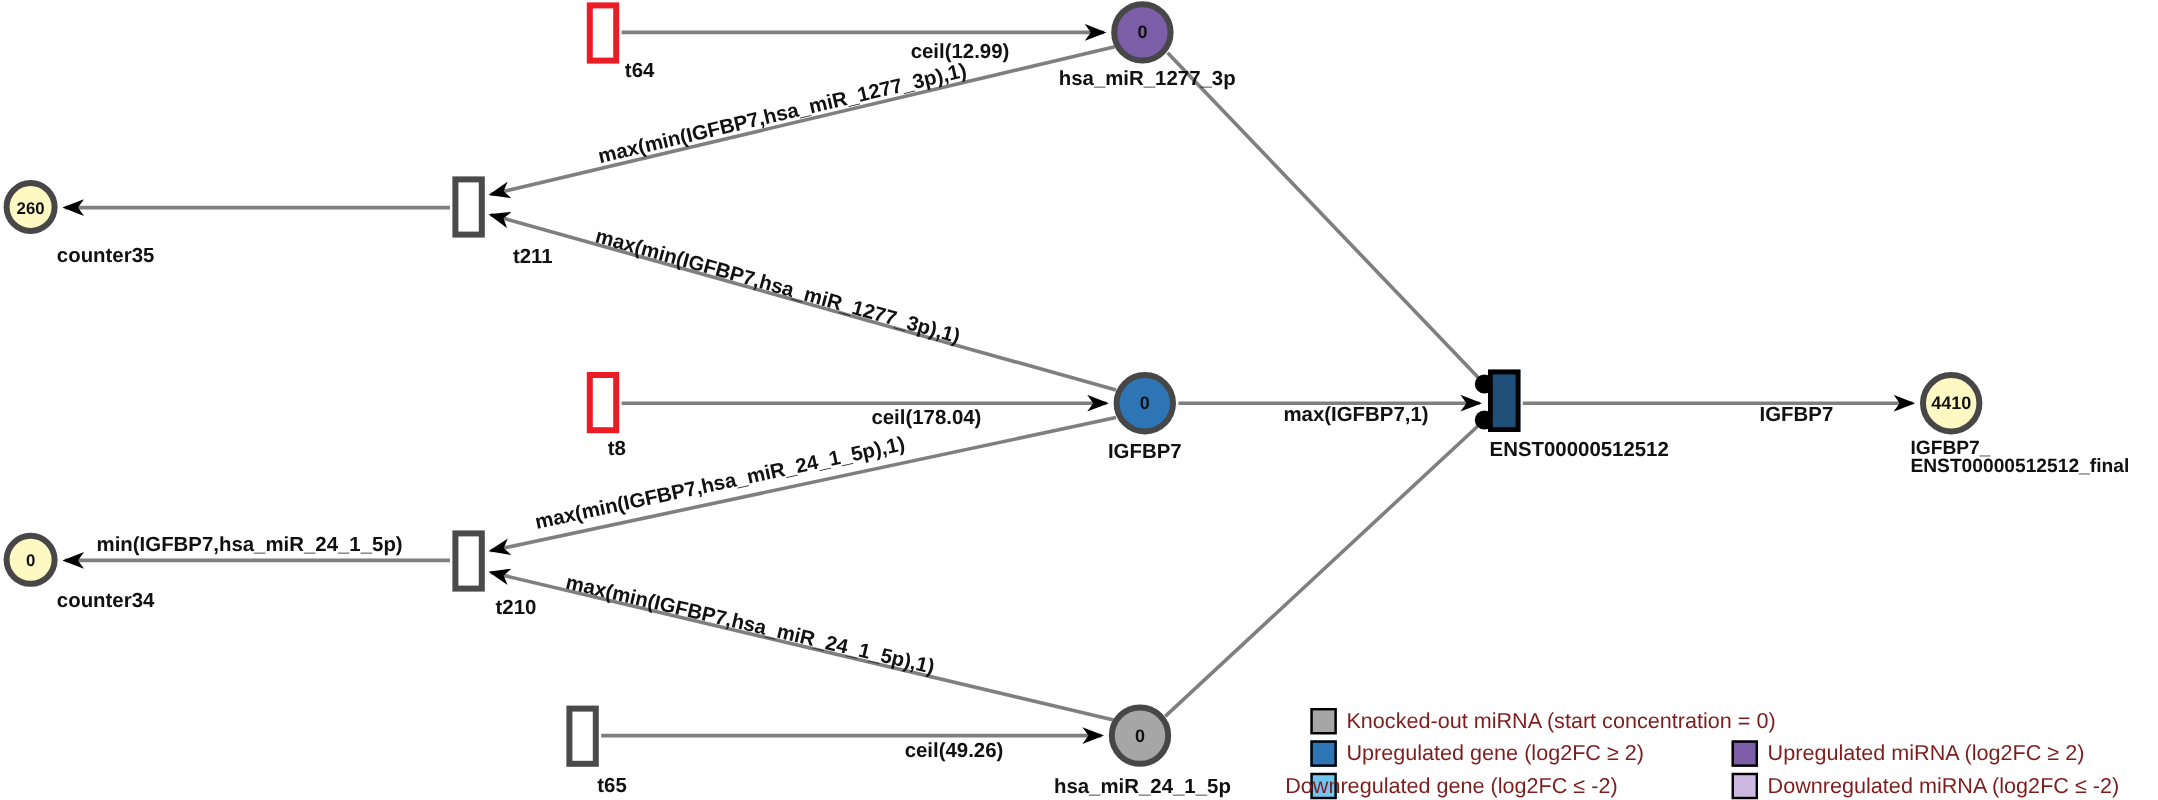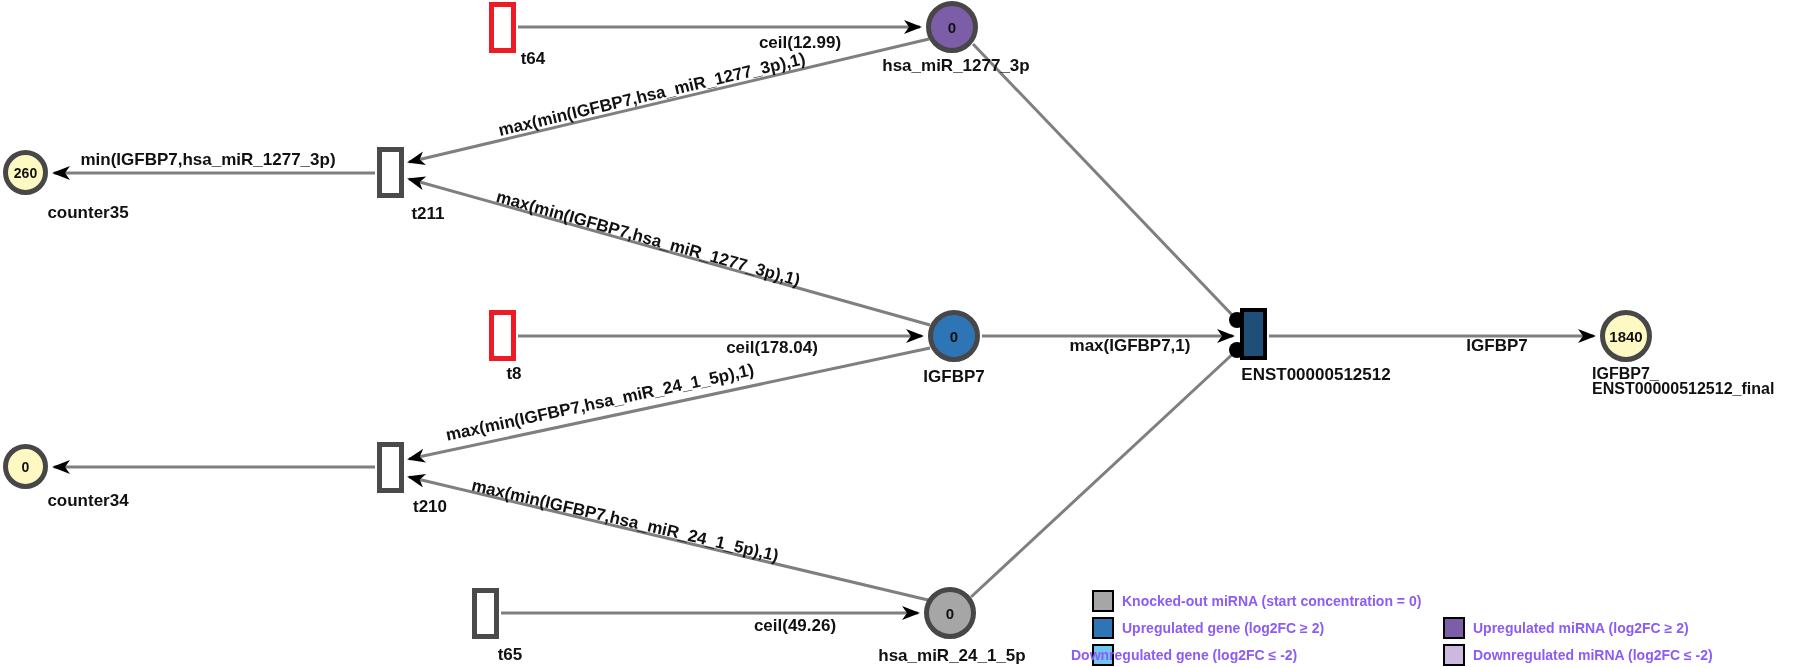--- a/index.html
+++ b/index.html
@@ -38,21 +38,21 @@
     position:absolute;z-index:3;width:18px;height:18px;
     border:2px solid #000;box-sizing:content-box;
   }
   .legend-sq.gray{background:#A6A6A6;}
   .legend-sq.blue{background:#2E75B6;}
   .legend-sq.lblue{background:#70C6F0;}
   .legend-sq.purple{background:#7B5EA7;}
   .legend-sq.lpurple{background:#CDB9DF;}
   .legend-txt{
     position:absolute;z-index:3;transform:translateY(-50%);
-    font-weight:700;font-size:14px;white-space:nowrap;color:#8b5cf6;
+    font-weight:400;font-size:18px;white-space:nowrap;color:#7f1d1d;
   }
 </style>
 </head>
 <body>
 
 <div id="canvas">
 
   <svg id="edges" width="1798" height="667" viewBox="0 0 1798 667">
     <defs>
       <marker id="arr" markerWidth="20" markerHeight="16" refX="16" refY="7" orient="auto" markerUnits="userSpaceOnUse">
@@ -87,54 +87,54 @@
   <div class="place big gray" style="left:924px;top:587px;">
       <span>0</span>
     </div>
   <div class="place small" style="left:3px;top:150px;">
       <span>260</span>
     </div>
   <div class="place small" style="left:3px;top:444px;">
       <span>0</span>
     </div>
   <div class="place big" style="left:1600px;top:310px;">
-      <span>1840</span>
+      <span>4410</span>
     </div>
 
   <div class="trans red" style="left:489px;top:2px;"></div>
   <div class="trans red" style="left:489px;top:310px;"></div>
   <div class="trans" style="left:472px;top:588px;"></div>
   <div class="trans" style="left:377px;top:147px;"></div>
   <div class="trans" style="left:377px;top:442px;"></div>
   <div class="trans filled" style="left:1240px;top:308px;"></div>
 
   <div class="clabel" style="left:533px;top:59px;">t64</div>
   <div class="clabel" style="left:514px;top:374px;">t8</div>
   <div class="clabel" style="left:510px;top:655px;">t65</div>
-  <div class="clabel" style="left:414px;top:214px;padding-left:28px;">t211</div>
+  <div class="clabel" style="left:430px;top:214px;padding-left:28px;">t211</div>
   <div class="clabel" style="left:430px;top:507px;">t210</div>
   <div class="clabel" style="left:1316px;top:375px;text-align:center;">ENST00000512512</div>
   <div class="clabel" style="left:956px;top:66px;">hsa_miR_1277_3p</div>
   <div class="clabel" style="left:954px;top:377px;">IGFBP7</div>
   <div class="clabel" style="left:952px;top:656px;">hsa_miR_24_1_5p</div>
   <div class="clabel" style="left:88px;top:213px;">counter35</div>
   <div class="clabel" style="left:88px;top:501px;">counter34</div>
   <div class="llabel" style="left:1592px;top:366px;">
     <div>IGFBP7_</div>
     <div>ENST00000512512_final</div>
   </div>
 
   <div class="clabel" style="left:800px;top:43px;">ceil(12.99)</div>
   <div class="clabel rot" style="left:652px;top:95px;--r:-13.3deg;">max(min(IGFBP7,hsa_miR_1277_3p),1)</div>
-  <div class="clabel" style="left:208px;top:160px;">min(IGFBP7,hsa_miR_1277_3p)</div>
   <div class="clabel rot" style="left:648px;top:239px;--r:15.6deg;">max(min(IGFBP7,hsa_miR_1277_3p),1)</div>
   <div class="clabel" style="left:772px;top:348px;">ceil(178.04)</div>
   <div class="clabel" style="left:1130px;top:346px;">max(IGFBP7,1)</div>
   <div class="clabel" style="left:1497px;top:346px;">IGFBP7</div>
   <div class="clabel rot" style="left:600px;top:403px;--r:-12.1deg;">max(min(IGFBP7,hsa_miR_24_1_5p),1)</div>
+  <div class="clabel" style="left:208px;top:454px;">min(IGFBP7,hsa_miR_24_1_5p)</div>
   <div class="clabel rot" style="left:625px;top:521px;--r:13.1deg;">max(min(IGFBP7,hsa_miR_24_1_5p),1)</div>
   <div class="clabel" style="left:795px;top:626px;">ceil(49.26)</div>
 
   <div>
     <div class="legend-sq gray" style="left:1092px;top:590px;"></div>
     <div class="legend-txt" style="left:1122px;top:601px;">Knocked-out miRNA (start concentration = 0)</div>
     <div class="legend-sq blue" style="left:1092px;top:617px;"></div>
     <div class="legend-txt" style="left:1122px;top:628px;">Upregulated gene (log2FC ≥ 2)</div>
     <div class="legend-sq lblue" style="left:1092px;top:644px;"></div>
     <div class="legend-txt" style="left:1071px;top:655px;">Downregulated gene (log2FC ≤ -2)</div>

